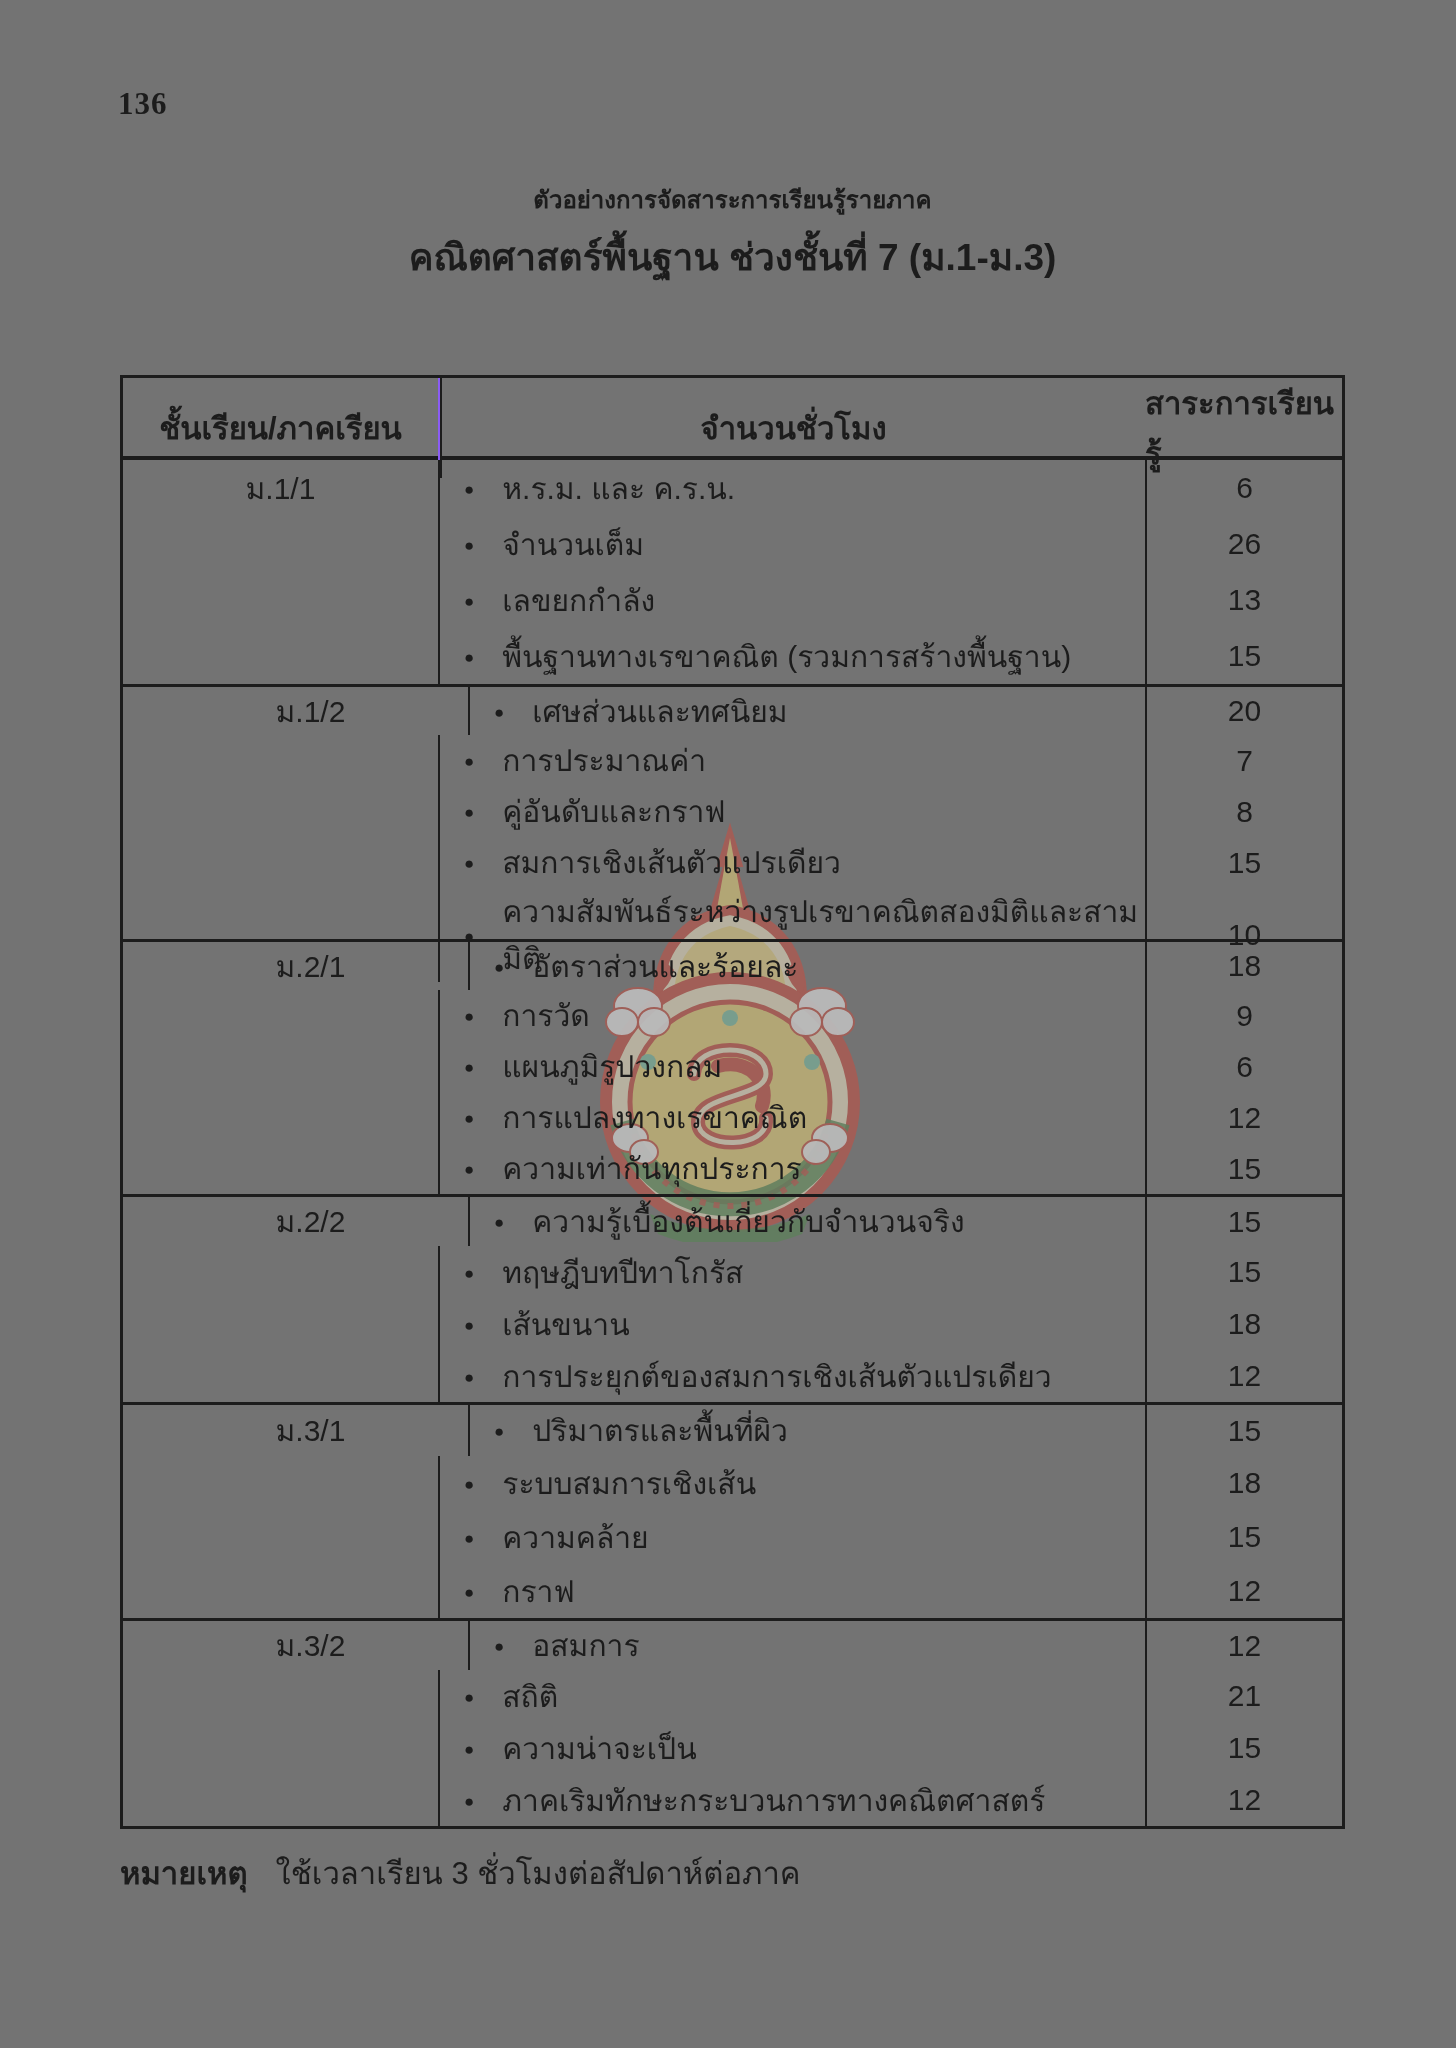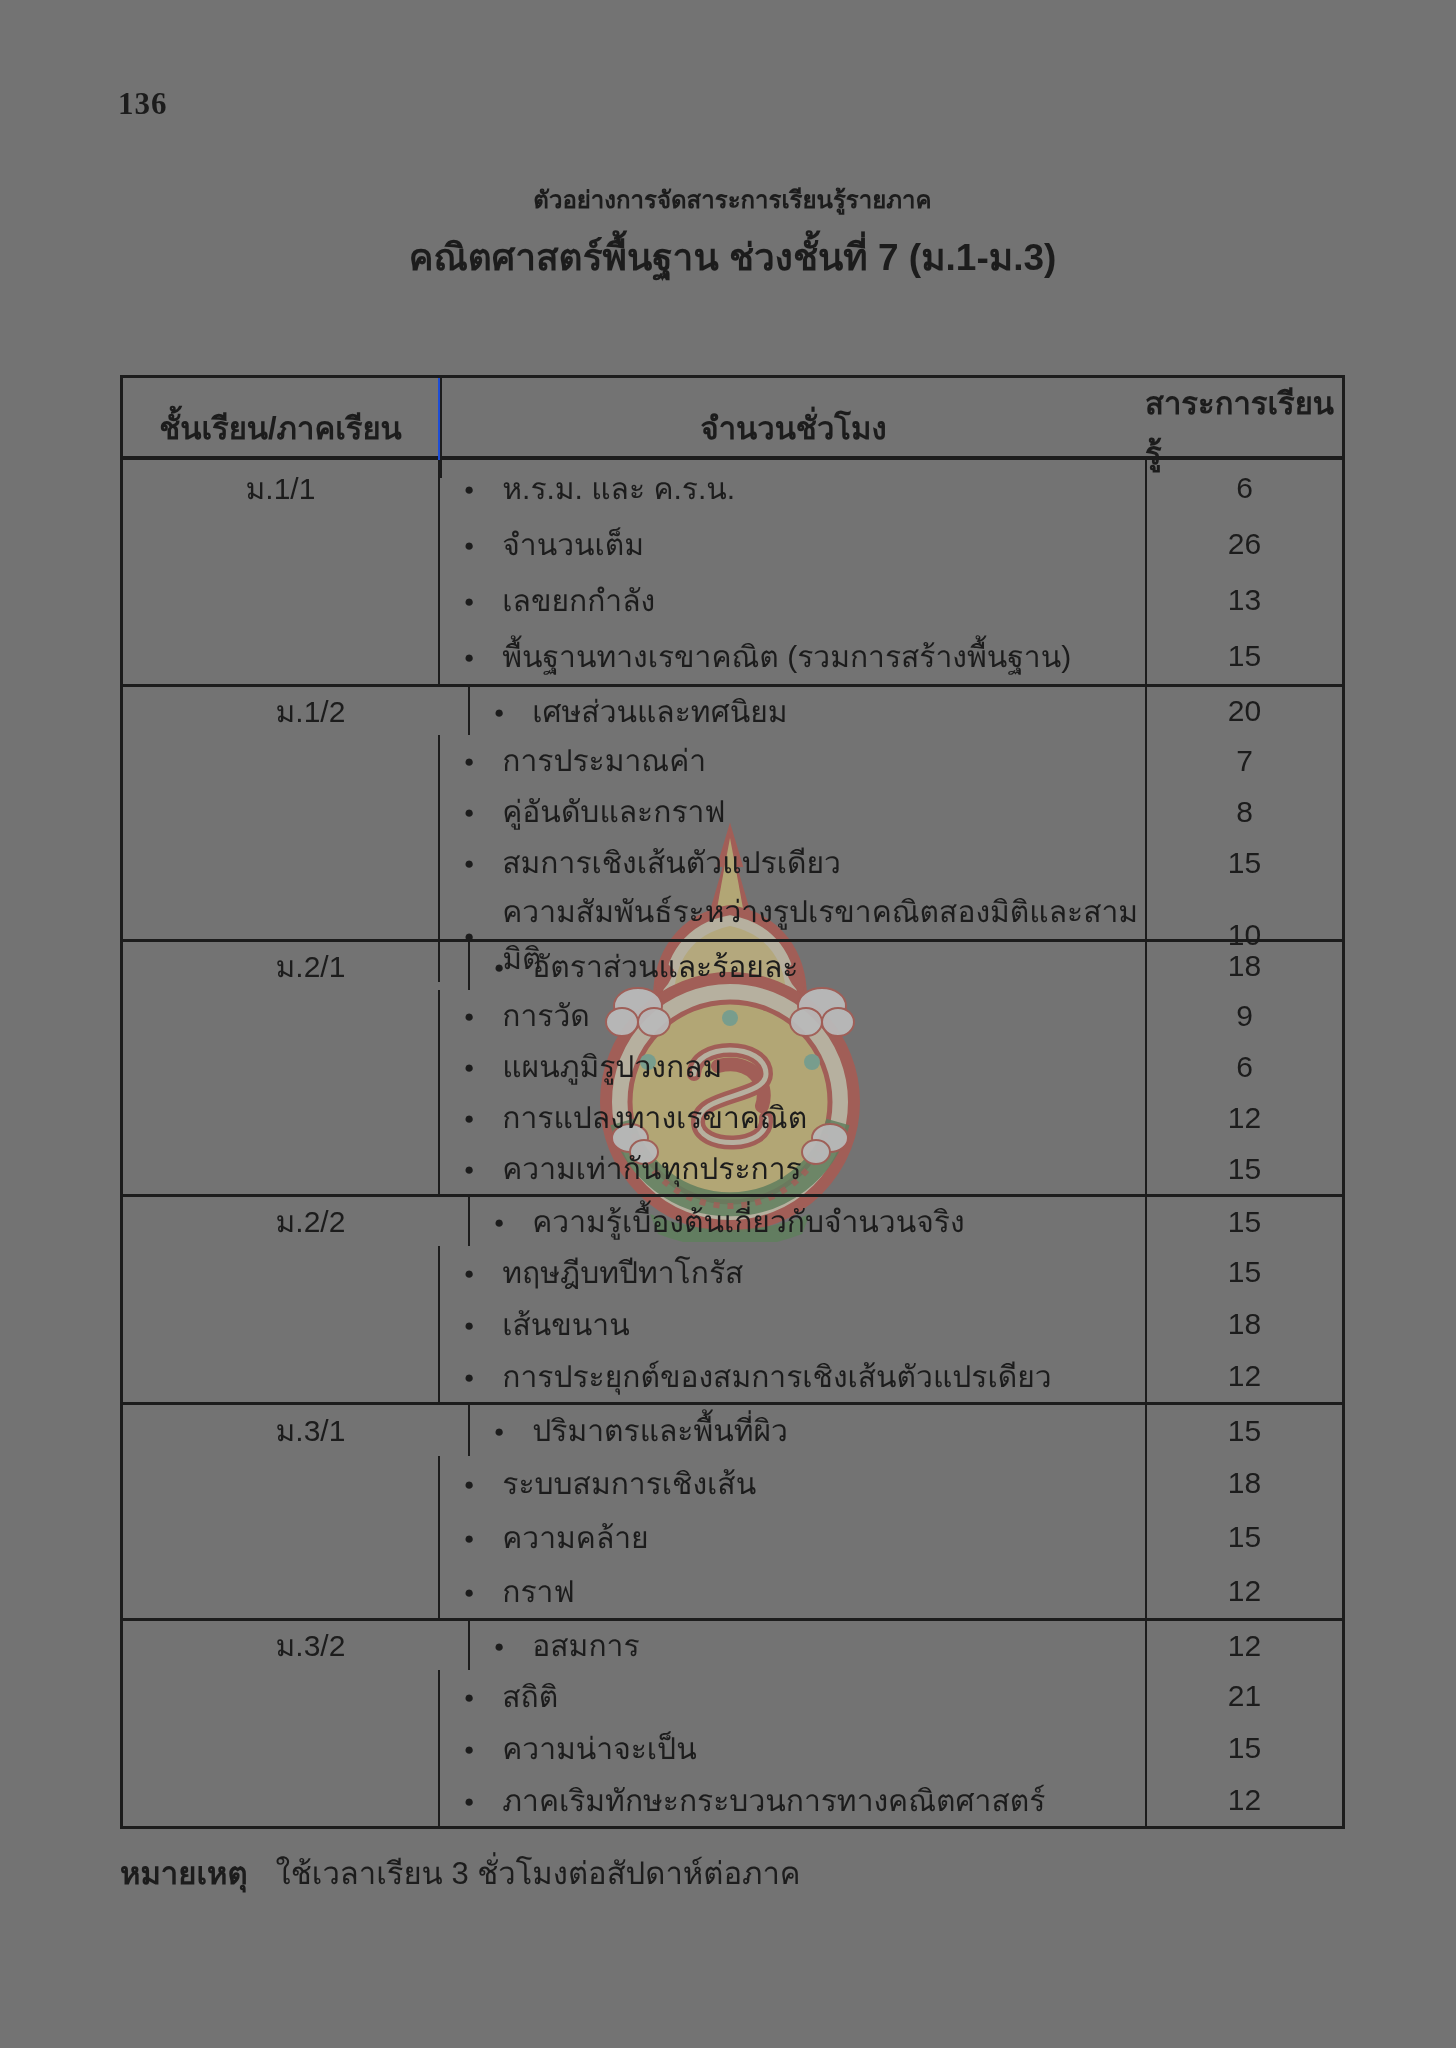--- a/index.html
+++ b/index.html
@@ -75,21 +75,21 @@
     box-sizing: border-box;
   }
   .thead-cell {
     display: flex;
     align-items: center;
     justify-content: center;
     font-weight: bold;
     font-size: 31px;
     box-sizing: border-box;
   }
-  .thead-cell.c1 { border-right: 2px solid #1d4ed8; }
+  .thead-cell.c1 { border-right: 2px solid #8b5cf6; }
   .thead-cell.c3 { border-left: 2px solid #1c1c1c; }
 
   .trow {
     display: grid;
     grid-template-columns: 317px 1fr 197px;
     box-sizing: border-box;
   }
   .trow.section-start { border-top: 3px solid #1c1c1c; padding-left: 30px; }
   .tcell { box-sizing: border-box; display: flex; align-items: center; }
   .tcell.c-class {

